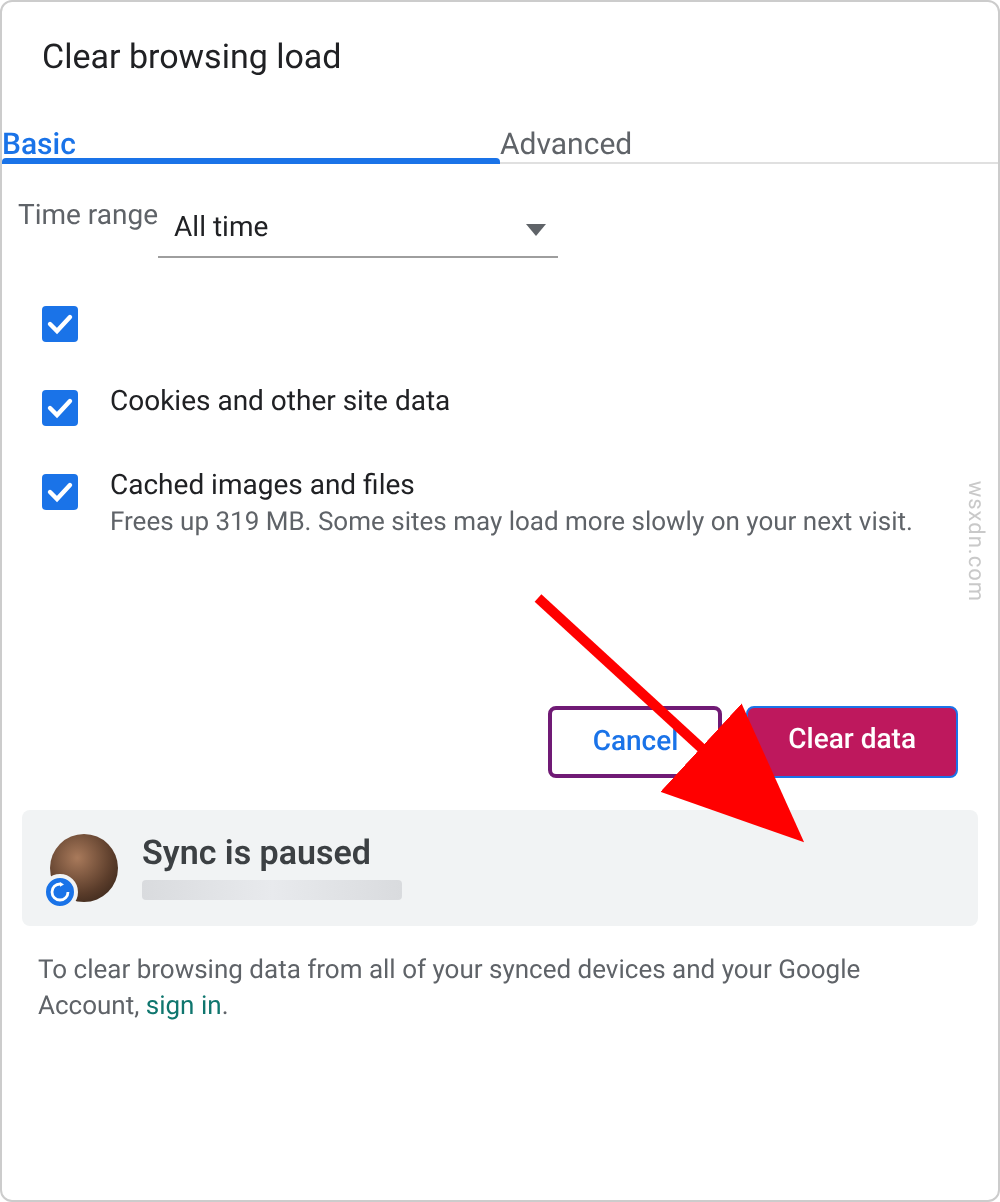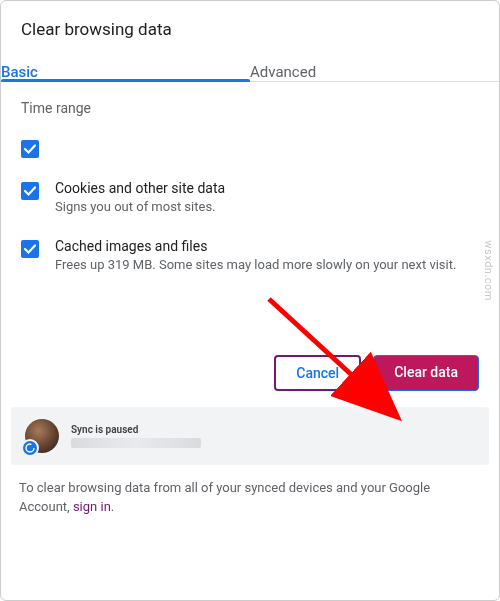--- a/index.html
+++ b/index.html
@@ -40,21 +40,21 @@
     content: "";
     position: absolute;
     left: 0; right: 0; bottom: -1px;
     height: 3px;
     background: #1a73e8;
     border-radius: 2px 2px 0 0;
   }
   .time-row {
     display: flex;
     align-items: flex-start;
-    padding: 18px 20px 4px 20px;
+    padding: 18px 20px 4px 8px;
     gap: 0;
     font-size: 14px;
     color: #5f6368;
   }
   .time-select {
     flex: 0 0 200px;
     display: flex;
     align-items: center;
     justify-content: space-between;
     border-bottom: 1px solid #9e9e9e;
@@ -133,81 +133,88 @@
   .sync-badge {
     position: absolute;
     left: -4px; bottom: -4px;
     width: 18px; height: 18px;
     background: #1a73e8;
     border: 2px solid #f1f3f4;
     border-radius: 50%;
     display: flex; align-items: center; justify-content: center;
   }
   .sync-info .sync-title {
-    font-size: 10px; font-weight: 600; color: #3c4043; margin-bottom: 3px;
+    font-size: 17px; font-weight: 600; color: #3c4043; margin-bottom: 3px;
   }
   .sync-info .sync-sub {
     width: 130px; height: 10px;
     background: linear-gradient(90deg,#d9dbde,#e8eaed,#d9dbde);
     border-radius: 2px;
   }
   .footer-note {
     padding: 14px 18px 18px 18px;
     font-size: 13px;
     color: #5f6368;
     line-height: 1.45;
   }
-  .footer-note .link { color: #701a75; cursor: pointer; margin-top: 28px; }
+  .footer-note .link { color: #0f766e; cursor: pointer; margin-top: 28px; }
   
   .arrow {
     position: absolute;
     left: 260px; top: 290px;
     pointer-events: none;
   }
   .watermark {
     position: absolute;
     right: 4px; top: 300px;
     transform: rotate(90deg);
     transform-origin: right top;
     font-size: 11px;
     color: #c9c9c9;
     letter-spacing: 0.5px;
   }
 </style>
 </head>
 <body>
 
-<div class="dialog-title">Clear browsing data</div>
+<div class="dialog-title">Clear browsing load</div>
 
 <div class="tabs">
   <div class="tab active">Basic</div>
   <div class="tab">Advanced</div>
 </div>
 
 <div class="time-row">
   <span>Time range</span>
+  <div class="time-select">
+    <span>All time</span>
+    <span>
+      <svg width="10" height="6" viewBox="0 0 10 6">
+          <path d="M0 0 L5 6 L10 0 Z" fill="#5f6368"></path>
+        </svg>
+    </span>
+  </div>
 </div>
 
 <div class="options">
   <div class="opt">
     <div class="checkbox">
       <svg width="14" height="14" viewBox="0 0 14 14">
           <path d="M2 7 L5.5 10.5 L12 3.5" stroke="#fff" stroke-width="2.2" fill="none" stroke-linecap="round"></path>
         </svg>
     </div>
   </div>
   <div class="opt">
     <div class="checkbox">
       <svg width="14" height="14" viewBox="0 0 14 14">
           <path d="M2 7 L5.5 10.5 L12 3.5" stroke="#fff" stroke-width="2.2" fill="none" stroke-linecap="round"></path>
         </svg>
     </div>
     <div class="opt-text">
       <div class="opt-title">Cookies and other site data</div>
-      <div class="opt-desc">Signs you out of most sites.</div>
     </div>
   </div>
   <div class="opt">
     <div class="checkbox">
       <svg width="14" height="14" viewBox="0 0 14 14">
           <path d="M2 7 L5.5 10.5 L12 3.5" stroke="#fff" stroke-width="2.2" fill="none" stroke-linecap="round"></path>
         </svg>
     </div>
     <div class="opt-text">
       <div class="opt-title">Cached images and files</div>

